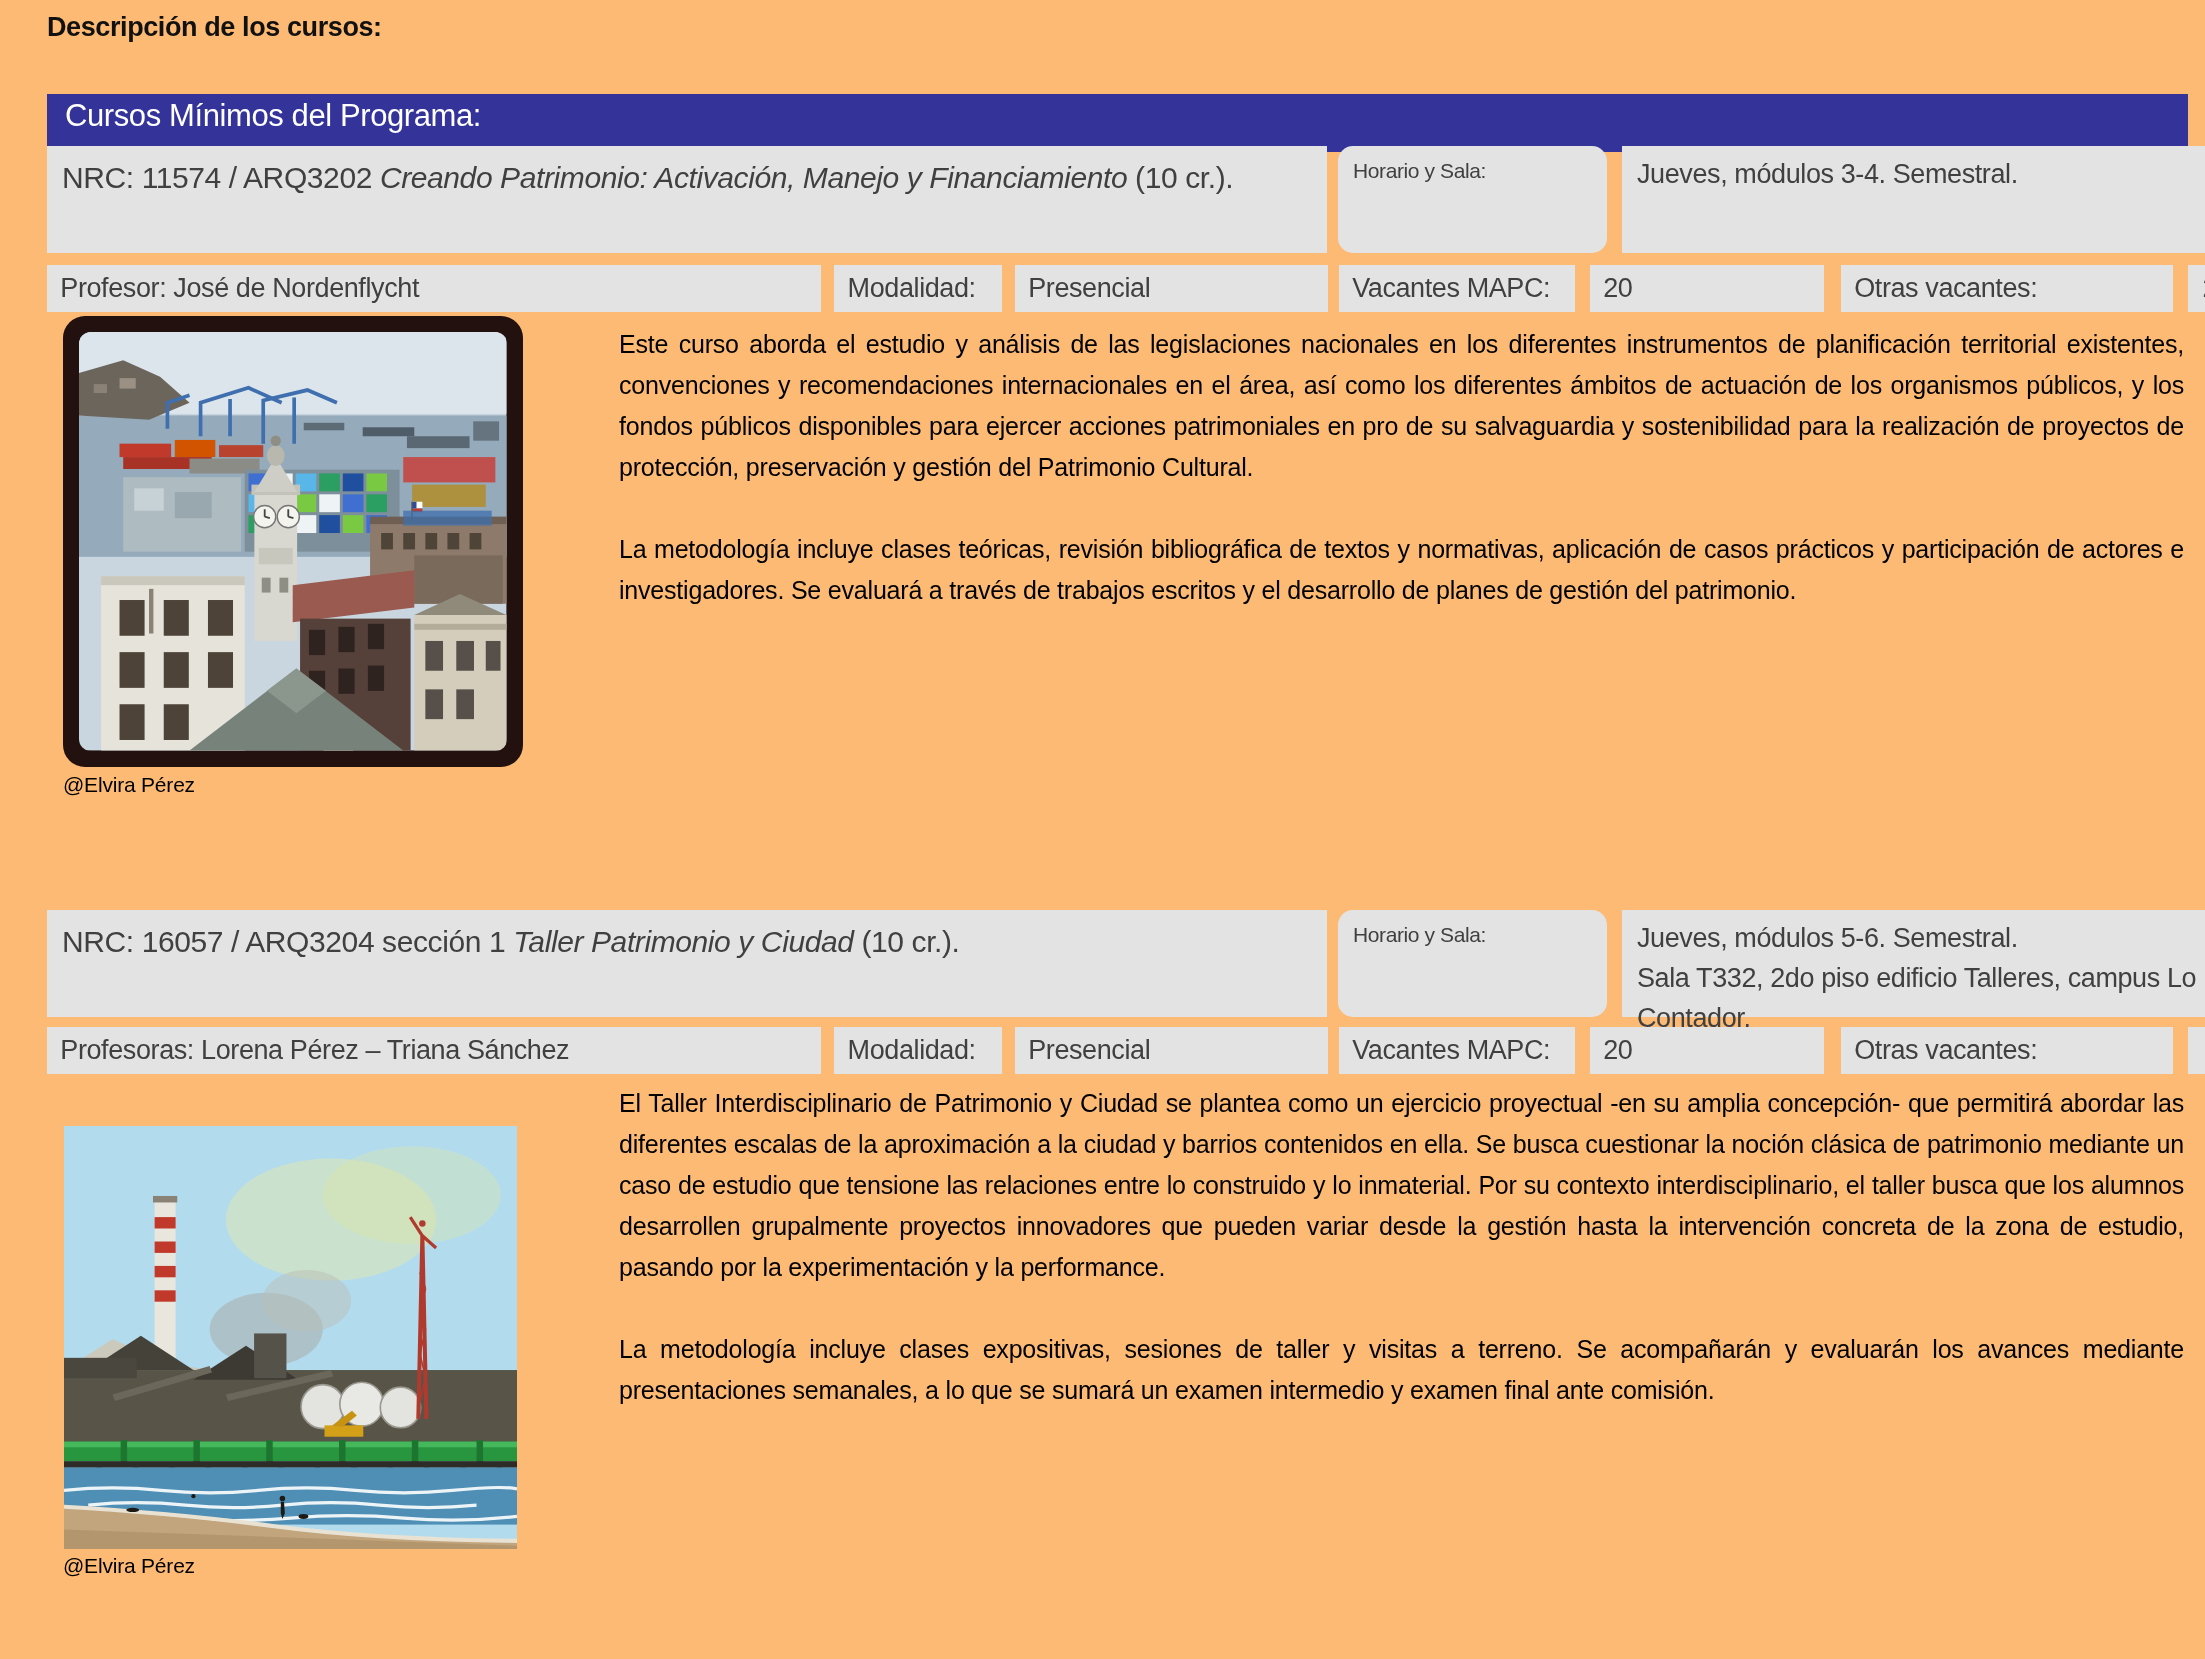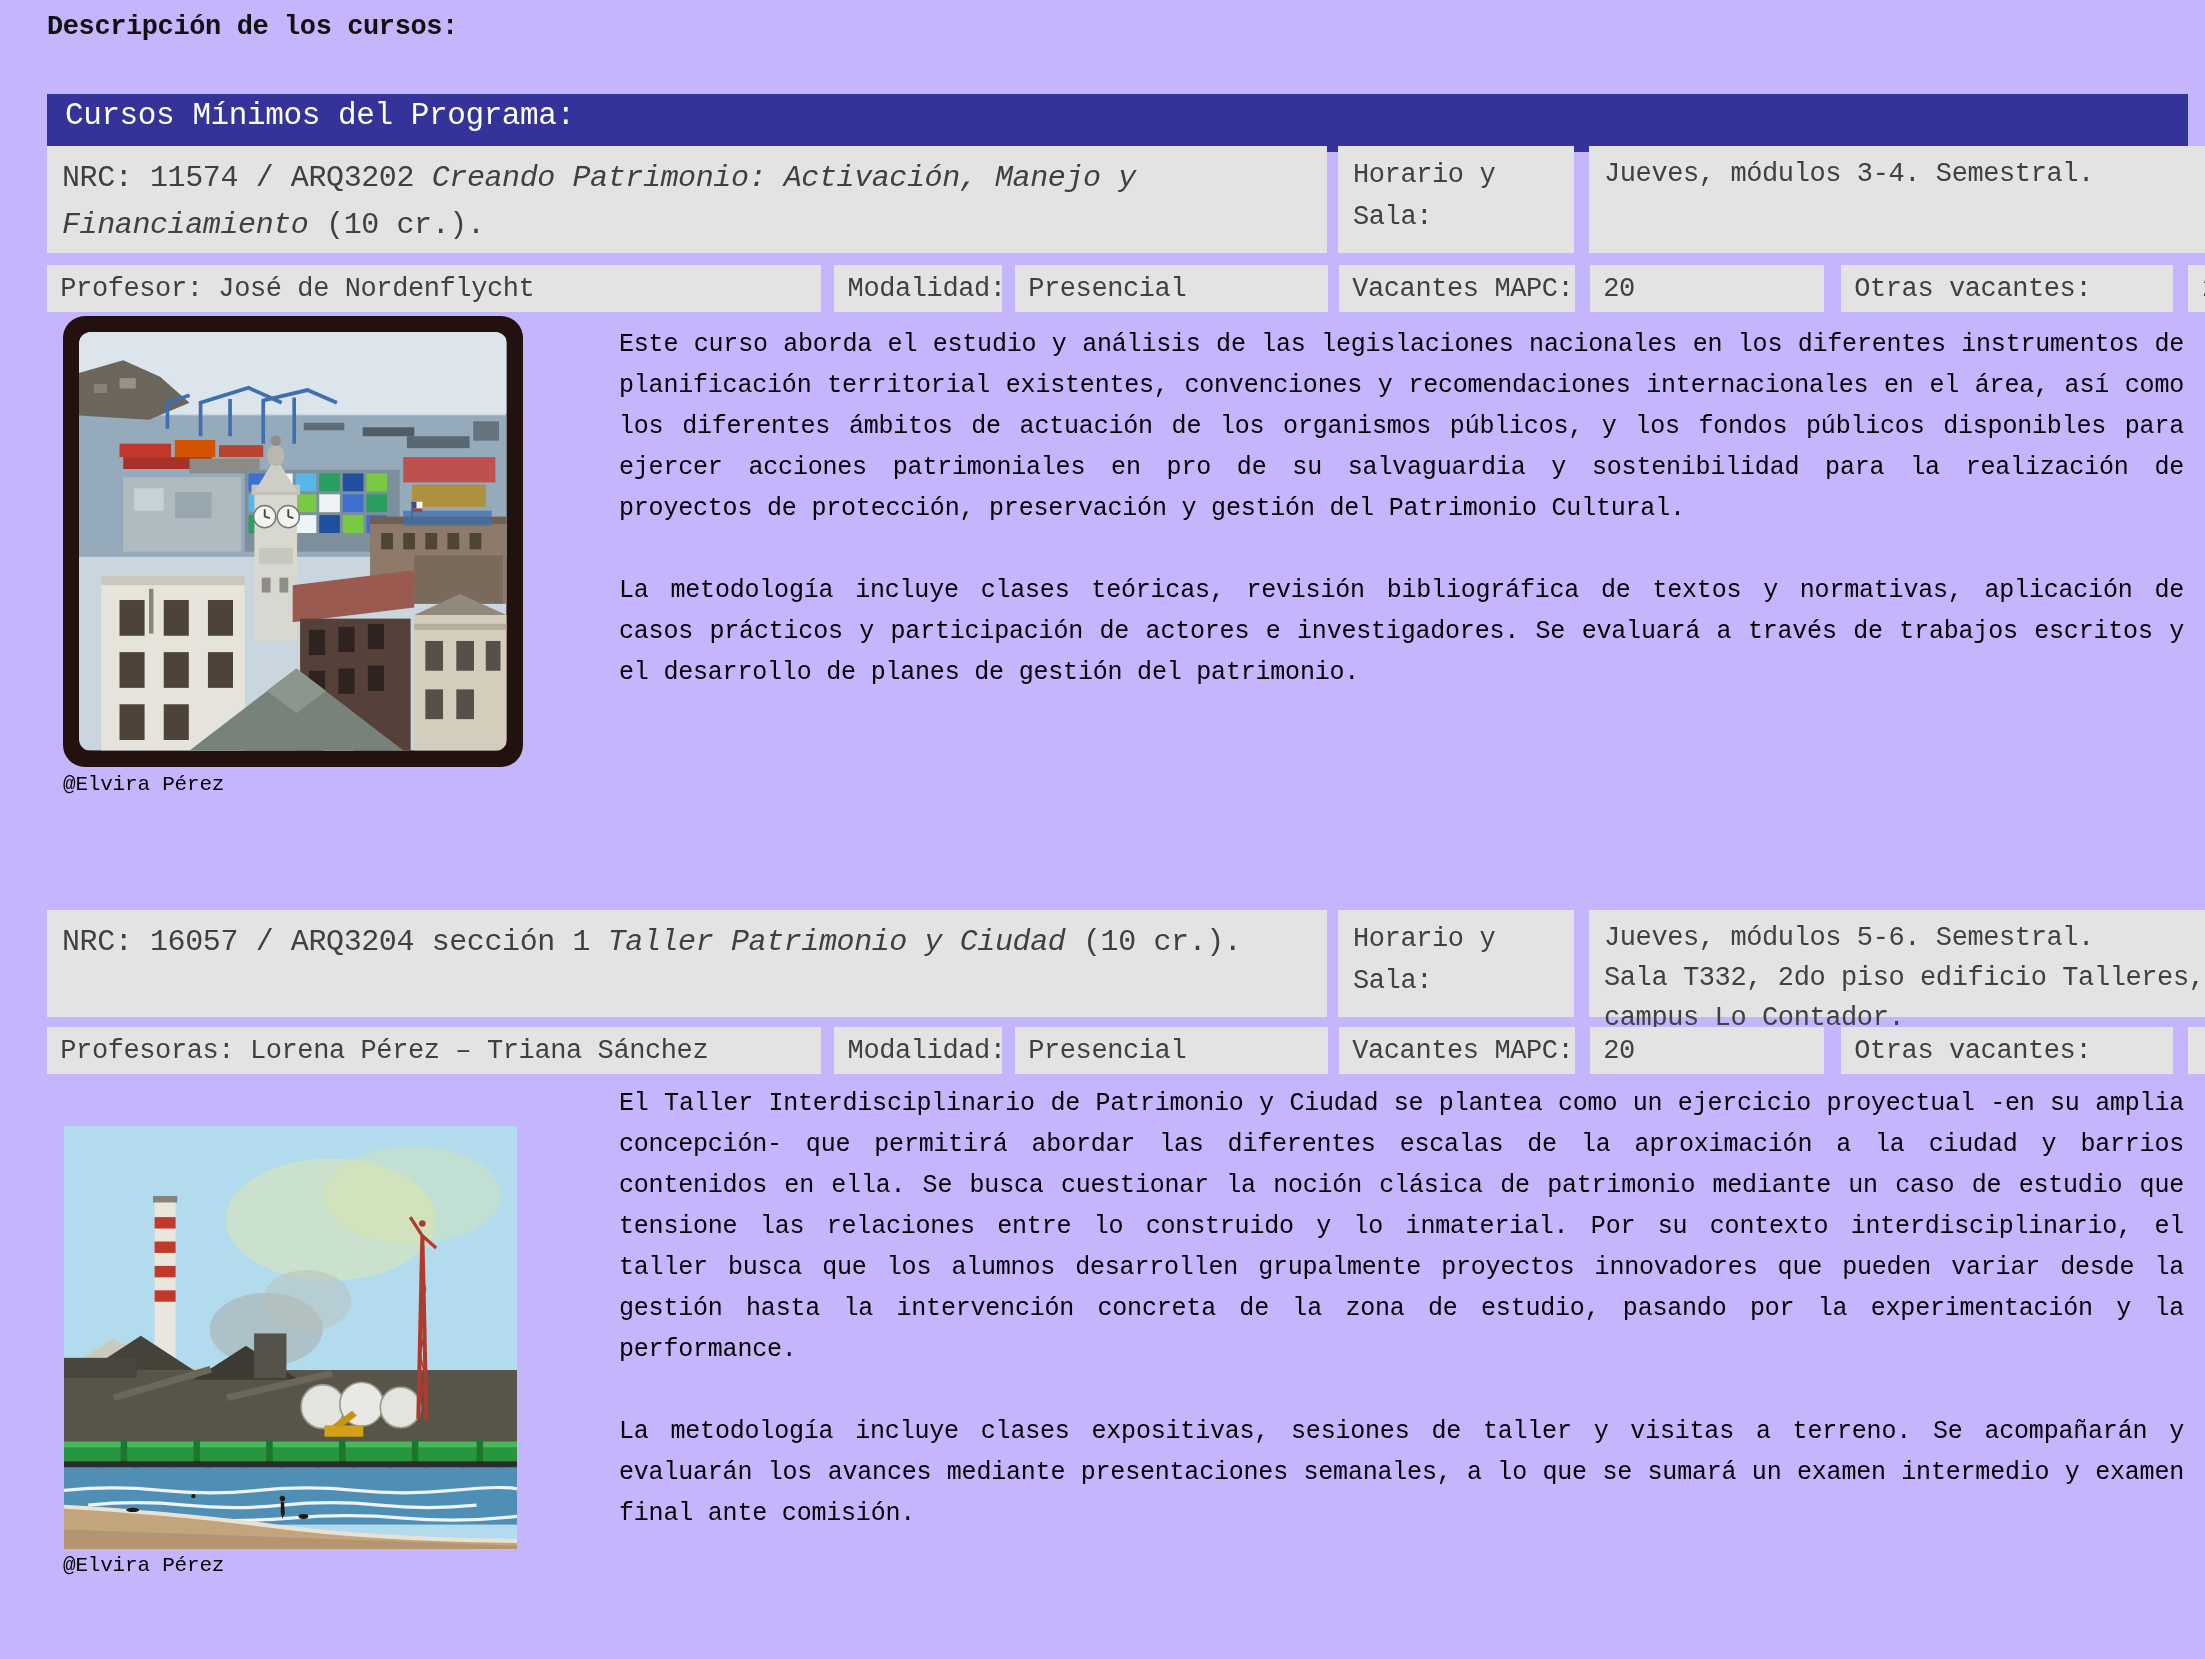--- a/index.html
+++ b/index.html
@@ -1,20 +1,20 @@
 <!DOCTYPE html>
 <html style="font-size:12px"><head>
 <meta charset="utf-8">
 <style>
   html,body{margin:0;padding:0;background:#ffffff;}
   .page{
     position:relative;
     width:2205px;height:1660px;
-    background:#c4b5fd;
-    font-family:Liberation Mono, monospace;
+    background:#fdba74;
+    font-family:Liberation Sans, sans-serif;
     color:#000;
     overflow:hidden;
   }
   .doc-title{
     position:absolute;left:47px;top:12px;
     font-size:27px;font-weight:bold;color:#111;
     letter-spacing:-0.4px;
   }
   .section-bar{
     position:absolute;left:47px;top:94px;width:2141px;height:58px;
@@ -23,21 +23,21 @@
     box-sizing:border-box;letter-spacing:-0.4px;
   }
   .cell{
     background:#e3e3e3;color:#404040;
     box-sizing:border-box;letter-spacing:-0.4px;
   }
   .row{position:absolute;left:47px;display:flex;}
   .row1{height:107px;}
   .row1 .cell{padding:9px 15px 0 15px;font-size:30px;line-height:1.55;height:107px;}
   .row1 .c-title{width:1280px;}
-  .row1 .c-hlabel{width:236px;margin-left:11px;font-size:27px;}
+  .row1 .c-hlabel{width:269px;margin-left:11px;font-size:21px;border-radius:15px;}
   .row1 .c-hvalue{width:643px;margin-left:15px;font-size:27px;line-height:1.48;}
   .it{font-style:italic;}
   .row2{height:47px;}
   .row2 .cell{display:flex;align-items:center;padding:0 13.3px;font-size:27px;height:47px;white-space:nowrap;overflow:hidden;}
   .c-prof{width:774px;}
   .c-mlabel{width:168px;margin-left:13.3px;}
   .c-mvalue{width:313px;margin-left:12.6px;}
   .c-vlabel{width:236px;margin-left:11px;}
   .c-vvalue{width:234px;margin-left:15px;}
   .c-olabel{width:332px;margin-left:17px;}

